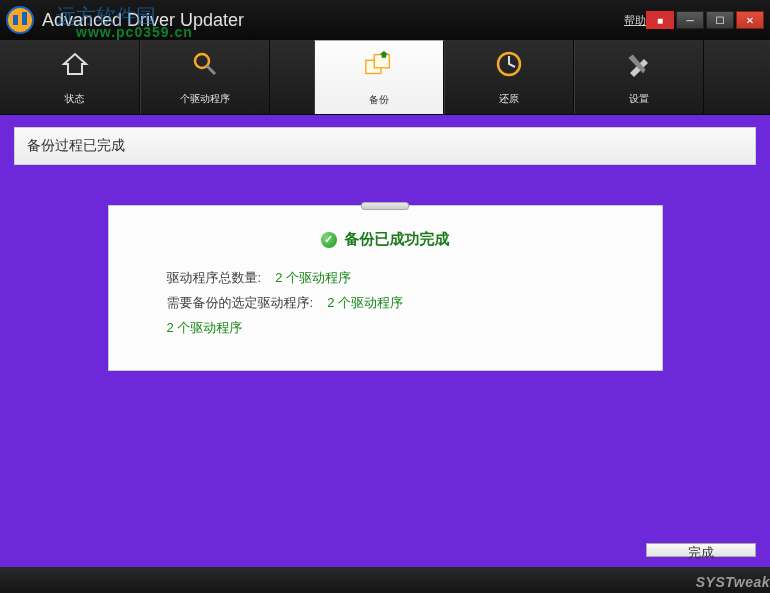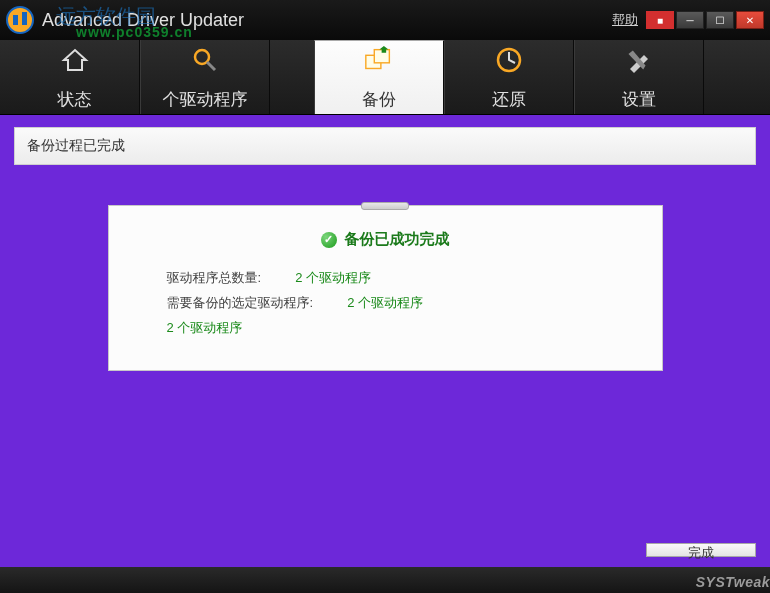--- a/index.html
+++ b/index.html
@@ -26,23 +26,22 @@
       position: relative;
     }
     .app-title {
       color: #e0e0e0;
       font-size: 18px;
       font-weight: 300;
       flex: 1;
     }
     .help-link {
       color: #d0d0d0;
-      font-size: 13px;
+      font-size: 11px;
       text-decoration: underline;
-      margin-right: 8px;
       cursor: pointer;
     }
     .win-controls {
       display: flex;
       gap: 2px;
     }
     .win-btn {
       width: 28px;
       height: 18px;
       display: flex;
@@ -87,21 +86,21 @@
       width: 130px;
       display: flex;
       flex-direction: column;
       align-items: center;
       justify-content: center;
       gap: 12px;
       border-right: 1px solid #0a0a0a;
       border-left: 1px solid #3a3a3a;
       cursor: pointer;
       color: #e0e0e0;
-      font-size: 17px;
+      font-size: 10px;
     }
     .tab:first-child { border-left: none; margin-left: 10px; }
     .tab.active {
       background: linear-gradient(to bottom, #fdfdfd, #f0f0f0);
       color: #333;
       border-top: 1px solid #aaa;
       margin-left: 44px;
     }
     .tab-icon {
       width: 32px;
@@ -170,21 +169,21 @@
       justify-content: center;
       color: #fff;
       font-size: 11px;
       font-weight: bold;
     }
     .row {
       display: flex;
       font-size: 13px;
       color: #444;
       margin: 7px 0 7px 28px;
-      gap: 34px;
+      gap: 14px;
     }
     .row-label { min-width: auto; }
     .row-value { color: #1b8a1b; }
     .footer-row {
       display: flex;
       justify-content: flex-end;
       padding-top: 8px;
     }
     .done-btn {
       width: 110px;

